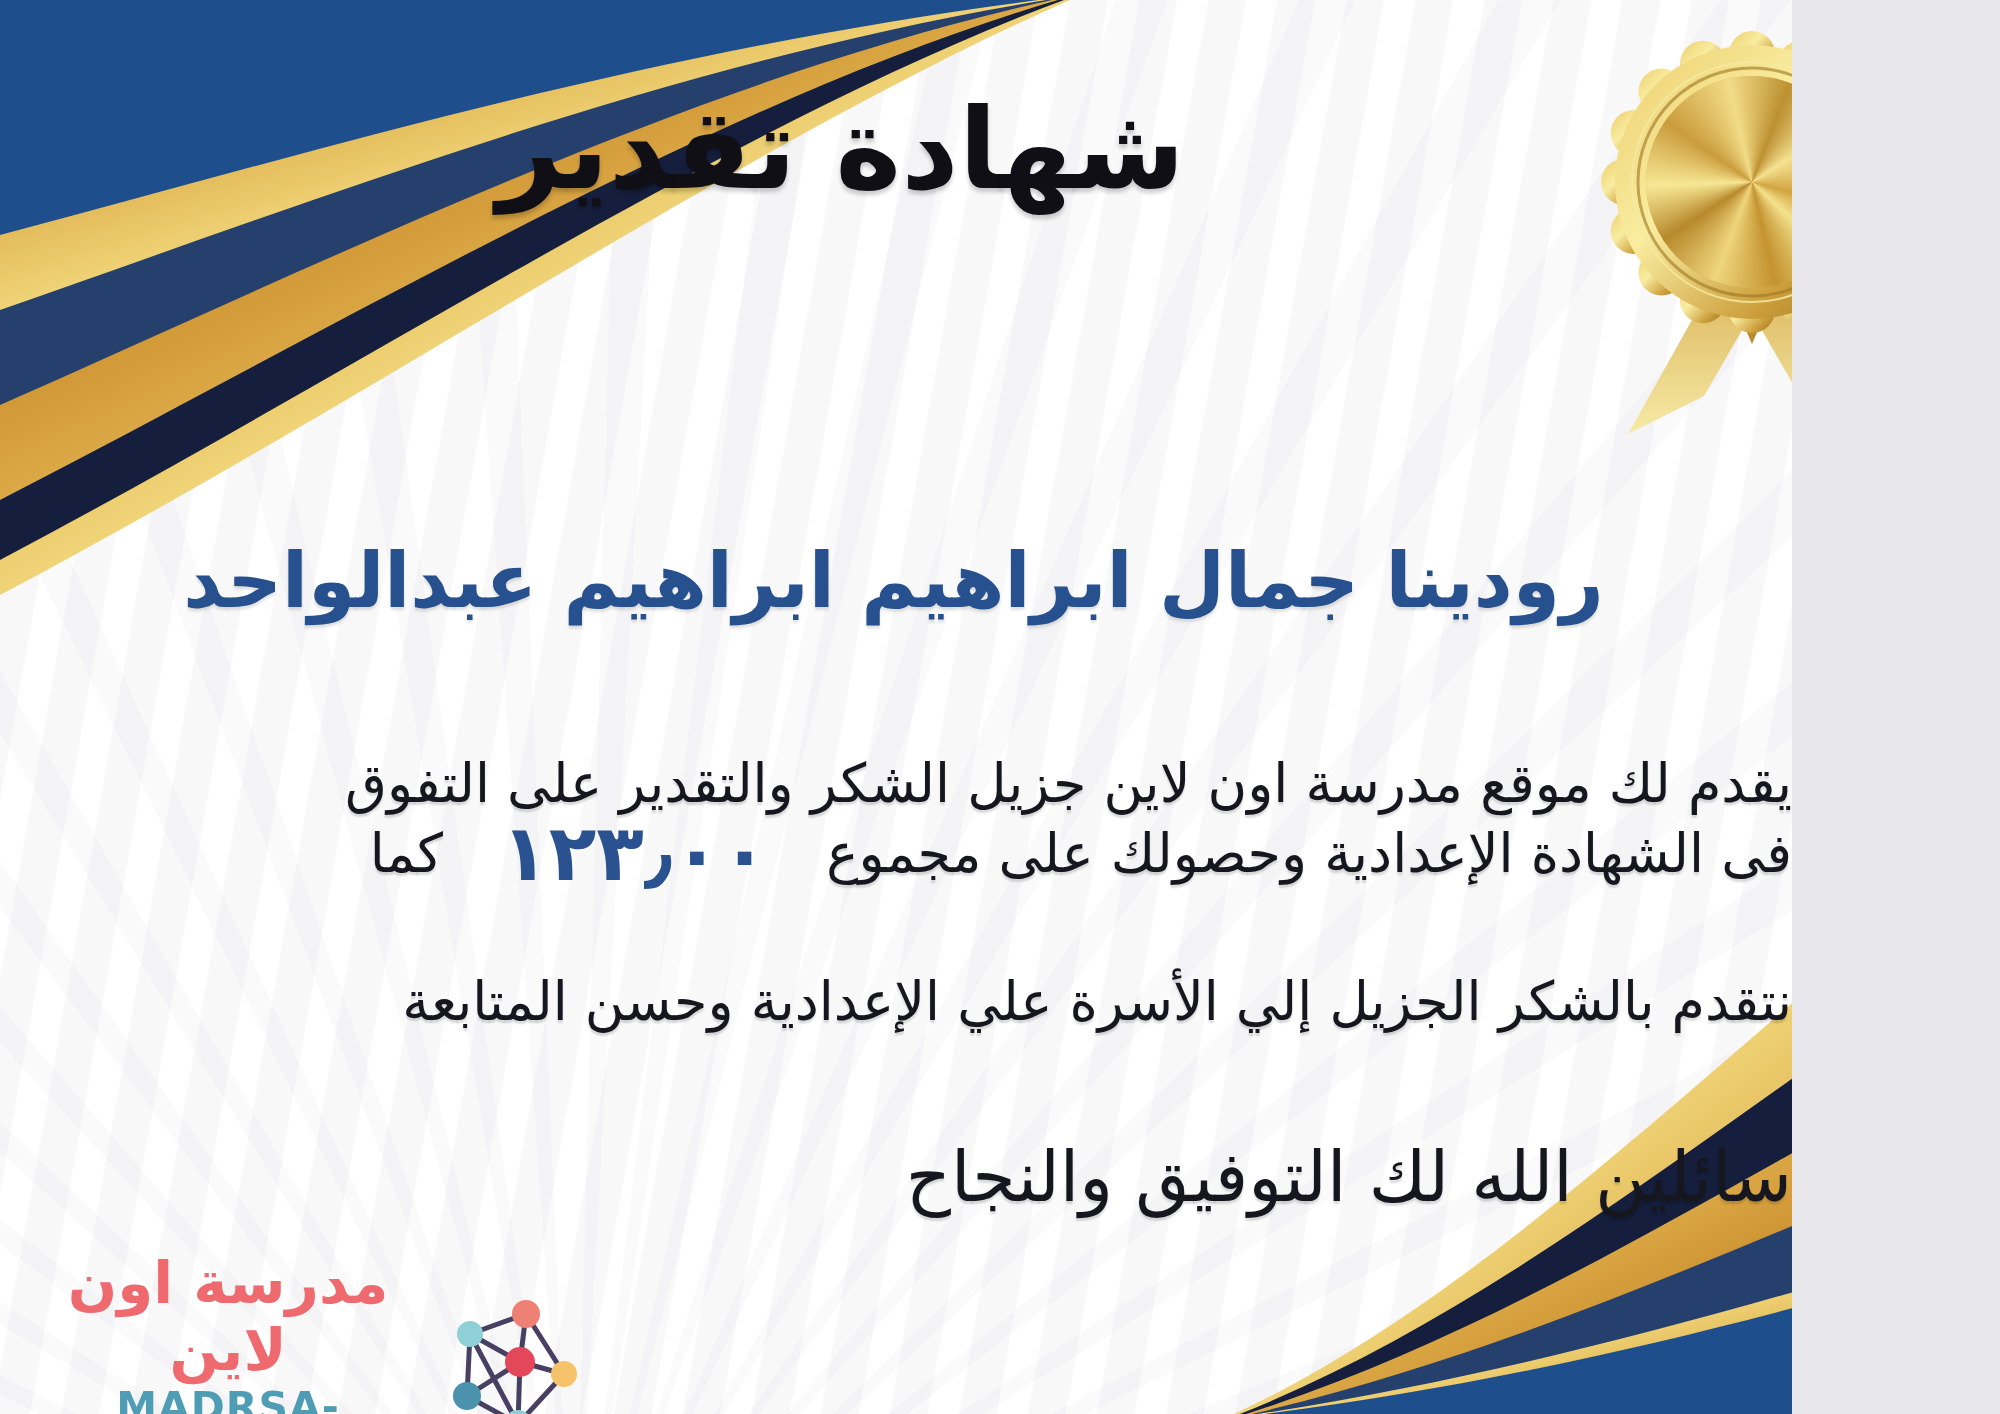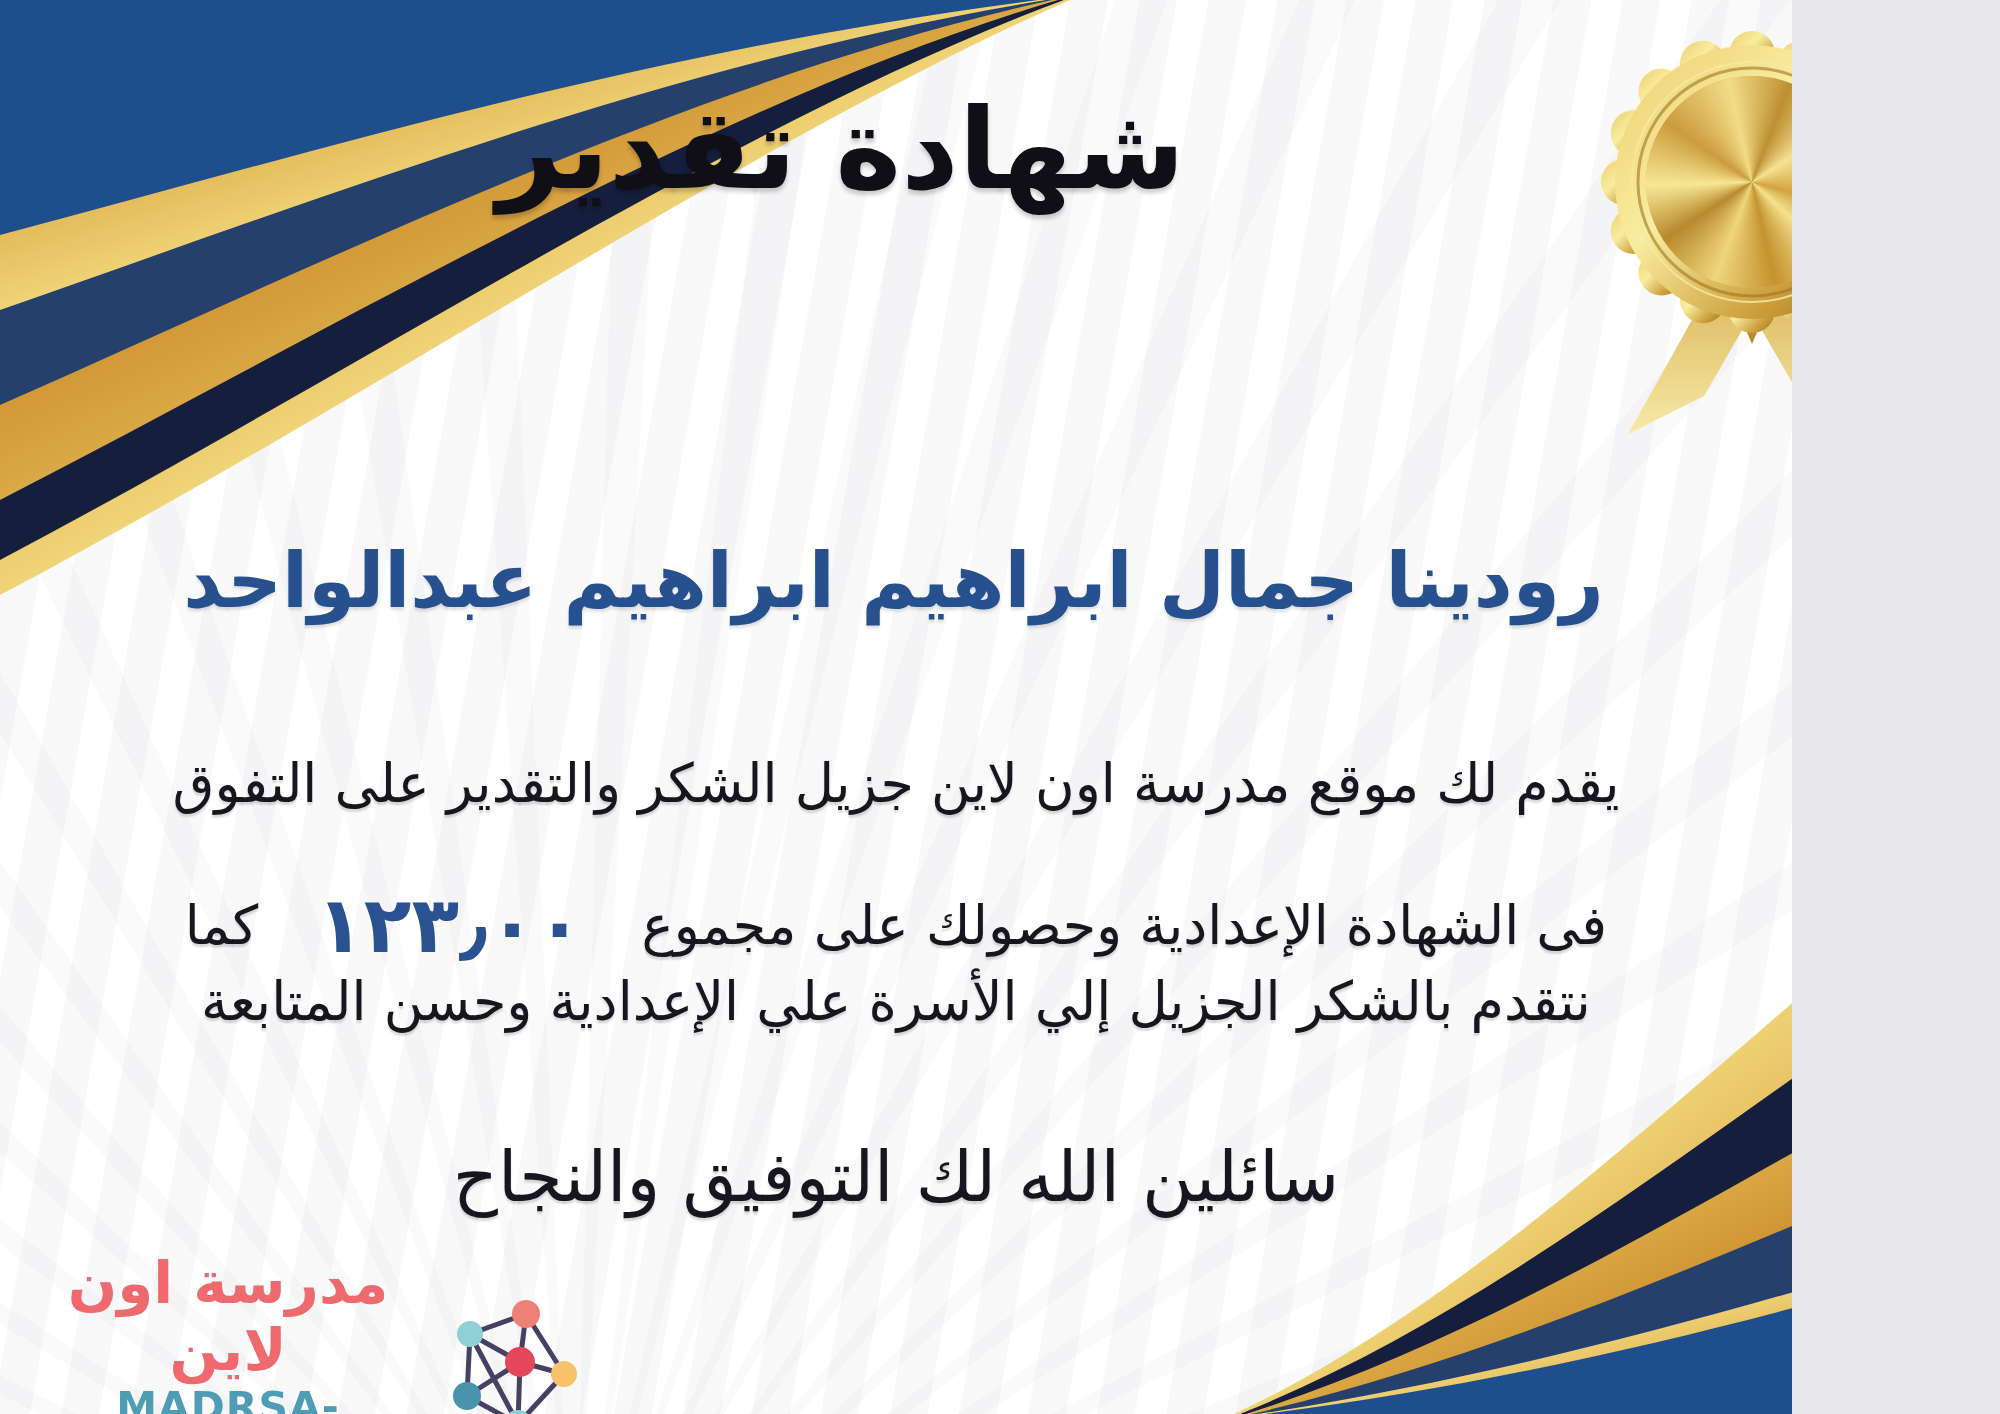--- a/index.html
+++ b/index.html
@@ -23,27 +23,27 @@
     font-size:112px;font-weight:bold;color:#0f0f15;
     text-shadow:0 4px 4px rgba(0,0,0,0.20);
   }
   .student-name{
     top:536px;left:0;right:5px;text-align:center;
     font-size:76px;font-weight:bold;color:#26508e;
     text-shadow:0 3px 3px rgba(0,0,0,0.12);
     white-space:nowrap;
   }
   .body-line{
-    left:0;right:0;text-align:center;
+    left:0;right:0;text-align:right;
     font-size:54px;color:#16161e;
     text-shadow:0 3px 2px rgba(0,0,0,0.14);
     white-space:nowrap;
   }
   .l1{top:752px;}
-  .l2{top:880px;}
+  .l2{top:808px;}
   .l3{top:970px;}
   .closing{top:1136px;font-size:70px;}
   .score{
     display:inline-block;font-size:78px;font-weight:bold;color:#2a5290;
     margin:0 58px;vertical-align:-8px;letter-spacing:2px;
     text-shadow:none;
   }
   .medal-wrap{position:absolute;left:1600px;top:30px;width:304px;height:424px;}
   .medal-face{
     position:absolute;left:46px;top:46px;width:212px;height:212px;border-radius:50%;

